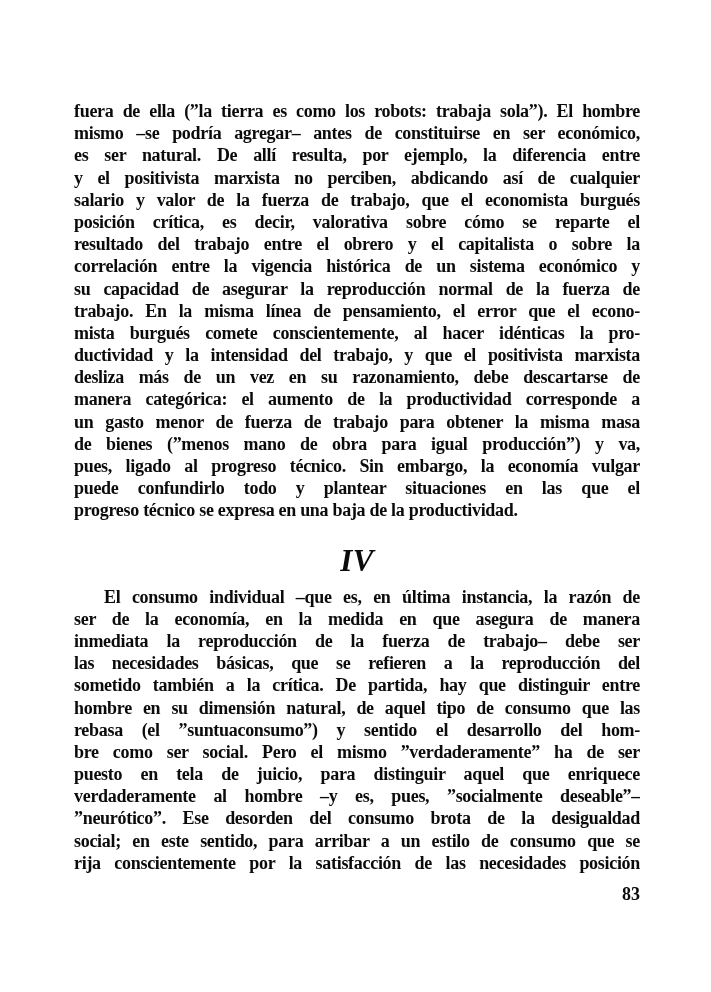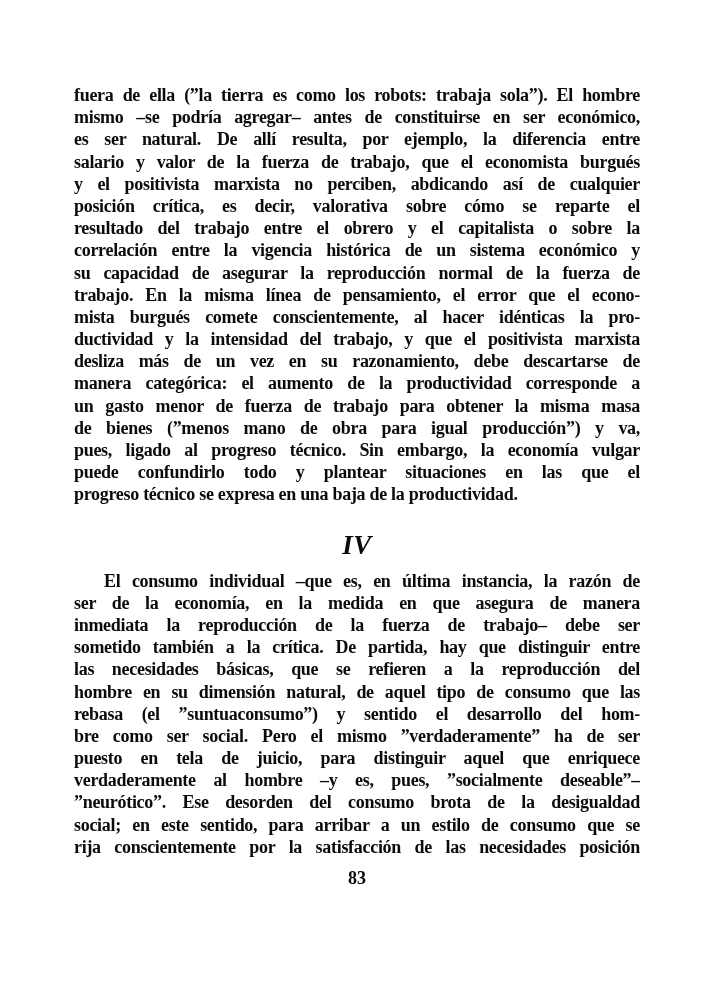--- a/index.html
+++ b/index.html
@@ -12,21 +12,21 @@
     width: 711px;
     height: 992px;
     background: #ffffff;
     overflow: hidden;
     font-family: "Liberation Serif", "DejaVu Serif", serif;
     color: #0b0b0b;
   }
   .text-block {
     position: absolute;
     left: 74px;
-    top: 84px;
+    top: 100px;
     width: 566px;
   }
   .para {
     margin: 0;
     padding: 0;
   }
   .line {
     font-size: 18px;
     line-height: 22.2px;
     height: 22.2px;
@@ -45,46 +45,46 @@
   .para.indent-first .line:first-child {
     text-indent: 30px;
   }
   .section-heading {
     margin-top: 24px;
     height: 30px;
     line-height: 30px;
     text-align: center;
     font-style: italic;
     font-weight: 600;
-    font-size: 27px;
+    font-size: 31px;
     letter-spacing: 0.5px;
   }
   .para.second {
     margin-top: 10px;
   }
   .page-number {
     margin-top: 9px;
-    text-align: center;
+    text-align: right;
     font-size: 18px;
     font-weight: 600;
     line-height: 22px;
   }
 </style>
 </head>
 <body>
 
 <div class="book-page">
   <div class="text-block">
 
     <div class="para first ends">
         <div class="line">fuera de ella (”la tierra es como los robots: trabaja sola”). El hombre</div>
         <div class="line">mismo –se podría agregar– antes de constituirse en ser económico,</div>
         <div class="line">es ser natural. De allí resulta, por ejemplo, la diferencia entre</div>
+        <div class="line">y el positivista marxista no perciben, abdicando así de cualquier</div>
         <div class="line">salario y valor de la fuerza de trabajo, que el economista burgués</div>
-        <div class="line">y el positivista marxista no perciben, abdicando así de cualquier</div>
         <div class="line">posición crítica, es decir, valorativa sobre cómo se reparte el</div>
         <div class="line">resultado del trabajo entre el obrero y el capitalista o sobre la</div>
         <div class="line">correlación entre la vigencia histórica de un sistema económico y</div>
         <div class="line">su capacidad de asegurar la reproducción normal de la fuerza de</div>
         <div class="line">trabajo. En la misma línea de pensamiento, el error que el econo-</div>
         <div class="line">mista burgués comete conscientemente, al hacer idénticas la pro-</div>
         <div class="line">ductividad y la intensidad del trabajo, y que el positivista marxista</div>
         <div class="line">desliza más de un vez en su razonamiento, debe descartarse de</div>
         <div class="line">manera categórica: el aumento de la productividad corresponde a</div>
         <div class="line">un gasto menor de fuerza de trabajo para obtener la misma masa</div>
@@ -93,22 +93,22 @@
         <div class="line">puede confundirlo todo y plantear situaciones en las que el</div>
         <div class="line">progreso técnico se expresa en una baja de la productividad.</div>
       </div>
 
     <div class="section-heading">IV</div>
 
     <div class="para second indent-first continues">
         <div class="line">El consumo individual –que es, en última instancia, la razón de</div>
         <div class="line">ser de la economía, en la medida en que asegura de manera</div>
         <div class="line">inmediata la reproducción de la fuerza de trabajo– debe ser</div>
+        <div class="line">las necesidades básicas, que se refieren a la reproducción del</div>
         <div class="line">sometido también a la crítica. De partida, hay que distinguir entre</div>
-        <div class="line">las necesidades básicas, que se refieren a la reproducción del</div>
         <div class="line">hombre en su dimensión natural, de aquel tipo de consumo que las</div>
         <div class="line">rebasa (el ”suntuaconsumo”) y sentido el desarrollo del hom-</div>
         <div class="line">bre como ser social. Pero el mismo ”verdaderamente” ha de ser</div>
         <div class="line">puesto en tela de juicio, para distinguir aquel que enriquece</div>
         <div class="line">verdaderamente al hombre –y es, pues, ”socialmente deseable”–</div>
         <div class="line">”neurótico”. Ese desorden del consumo brota de la desigualdad</div>
         <div class="line">social; en este sentido, para arribar a un estilo de consumo que se</div>
         <div class="line">rija conscientemente por la satisfacción de las necesidades posición</div>
       </div>
 

